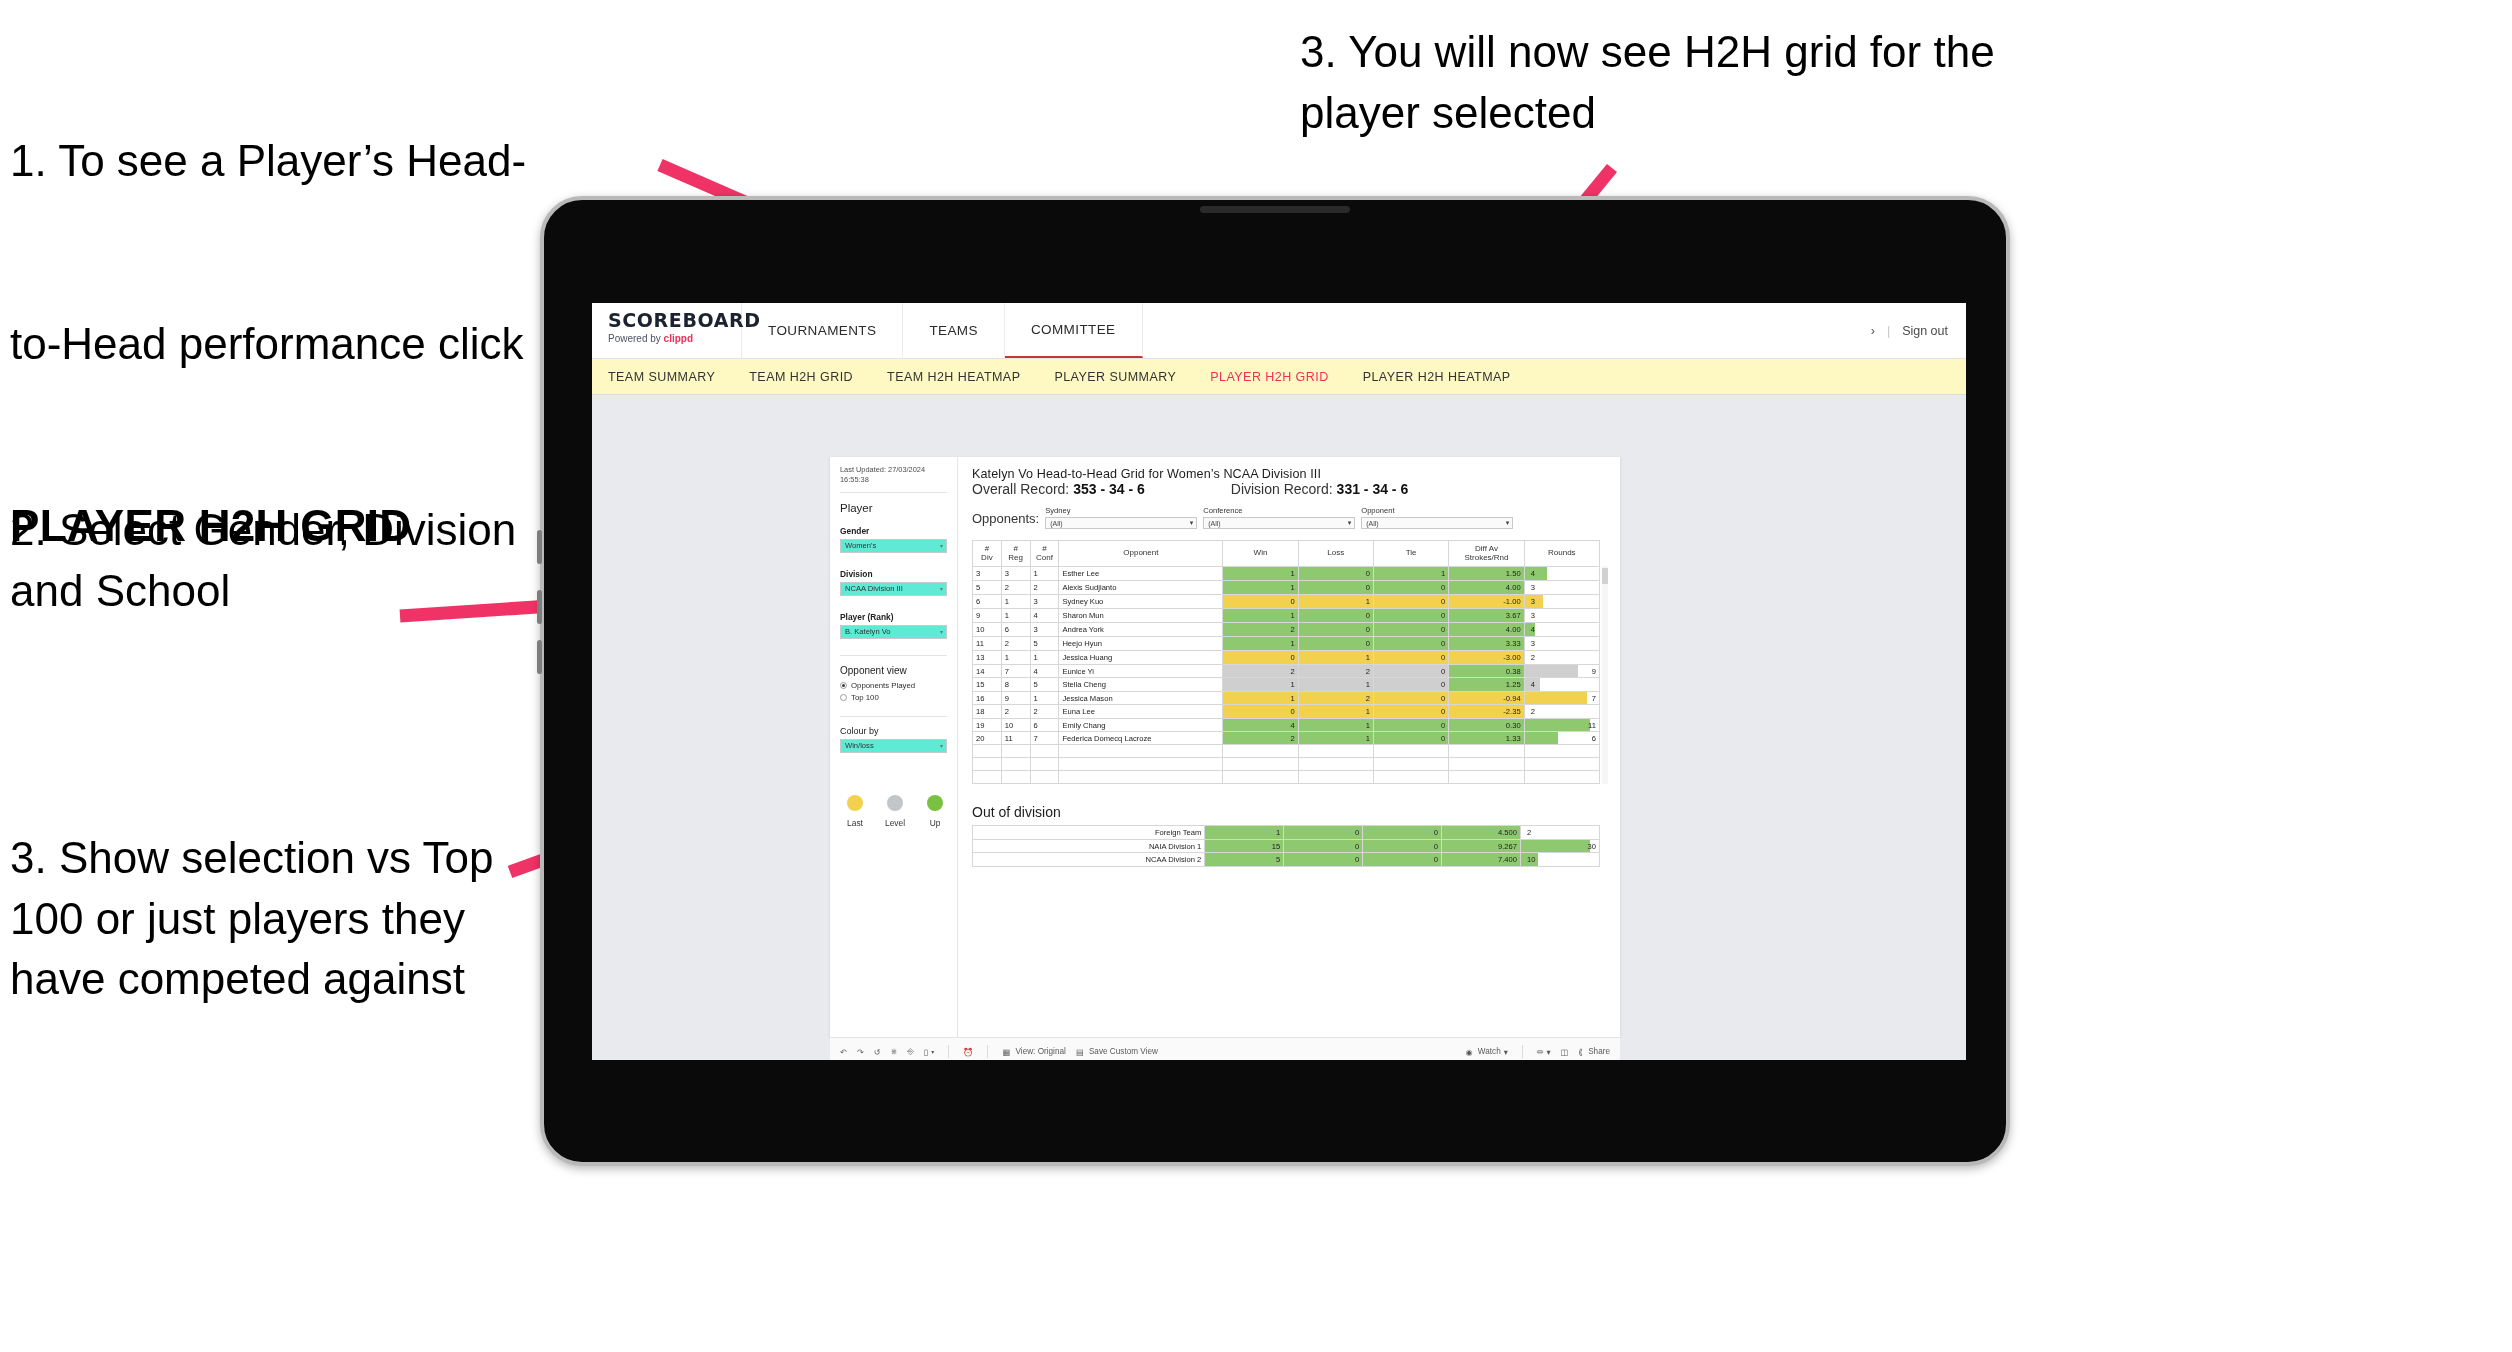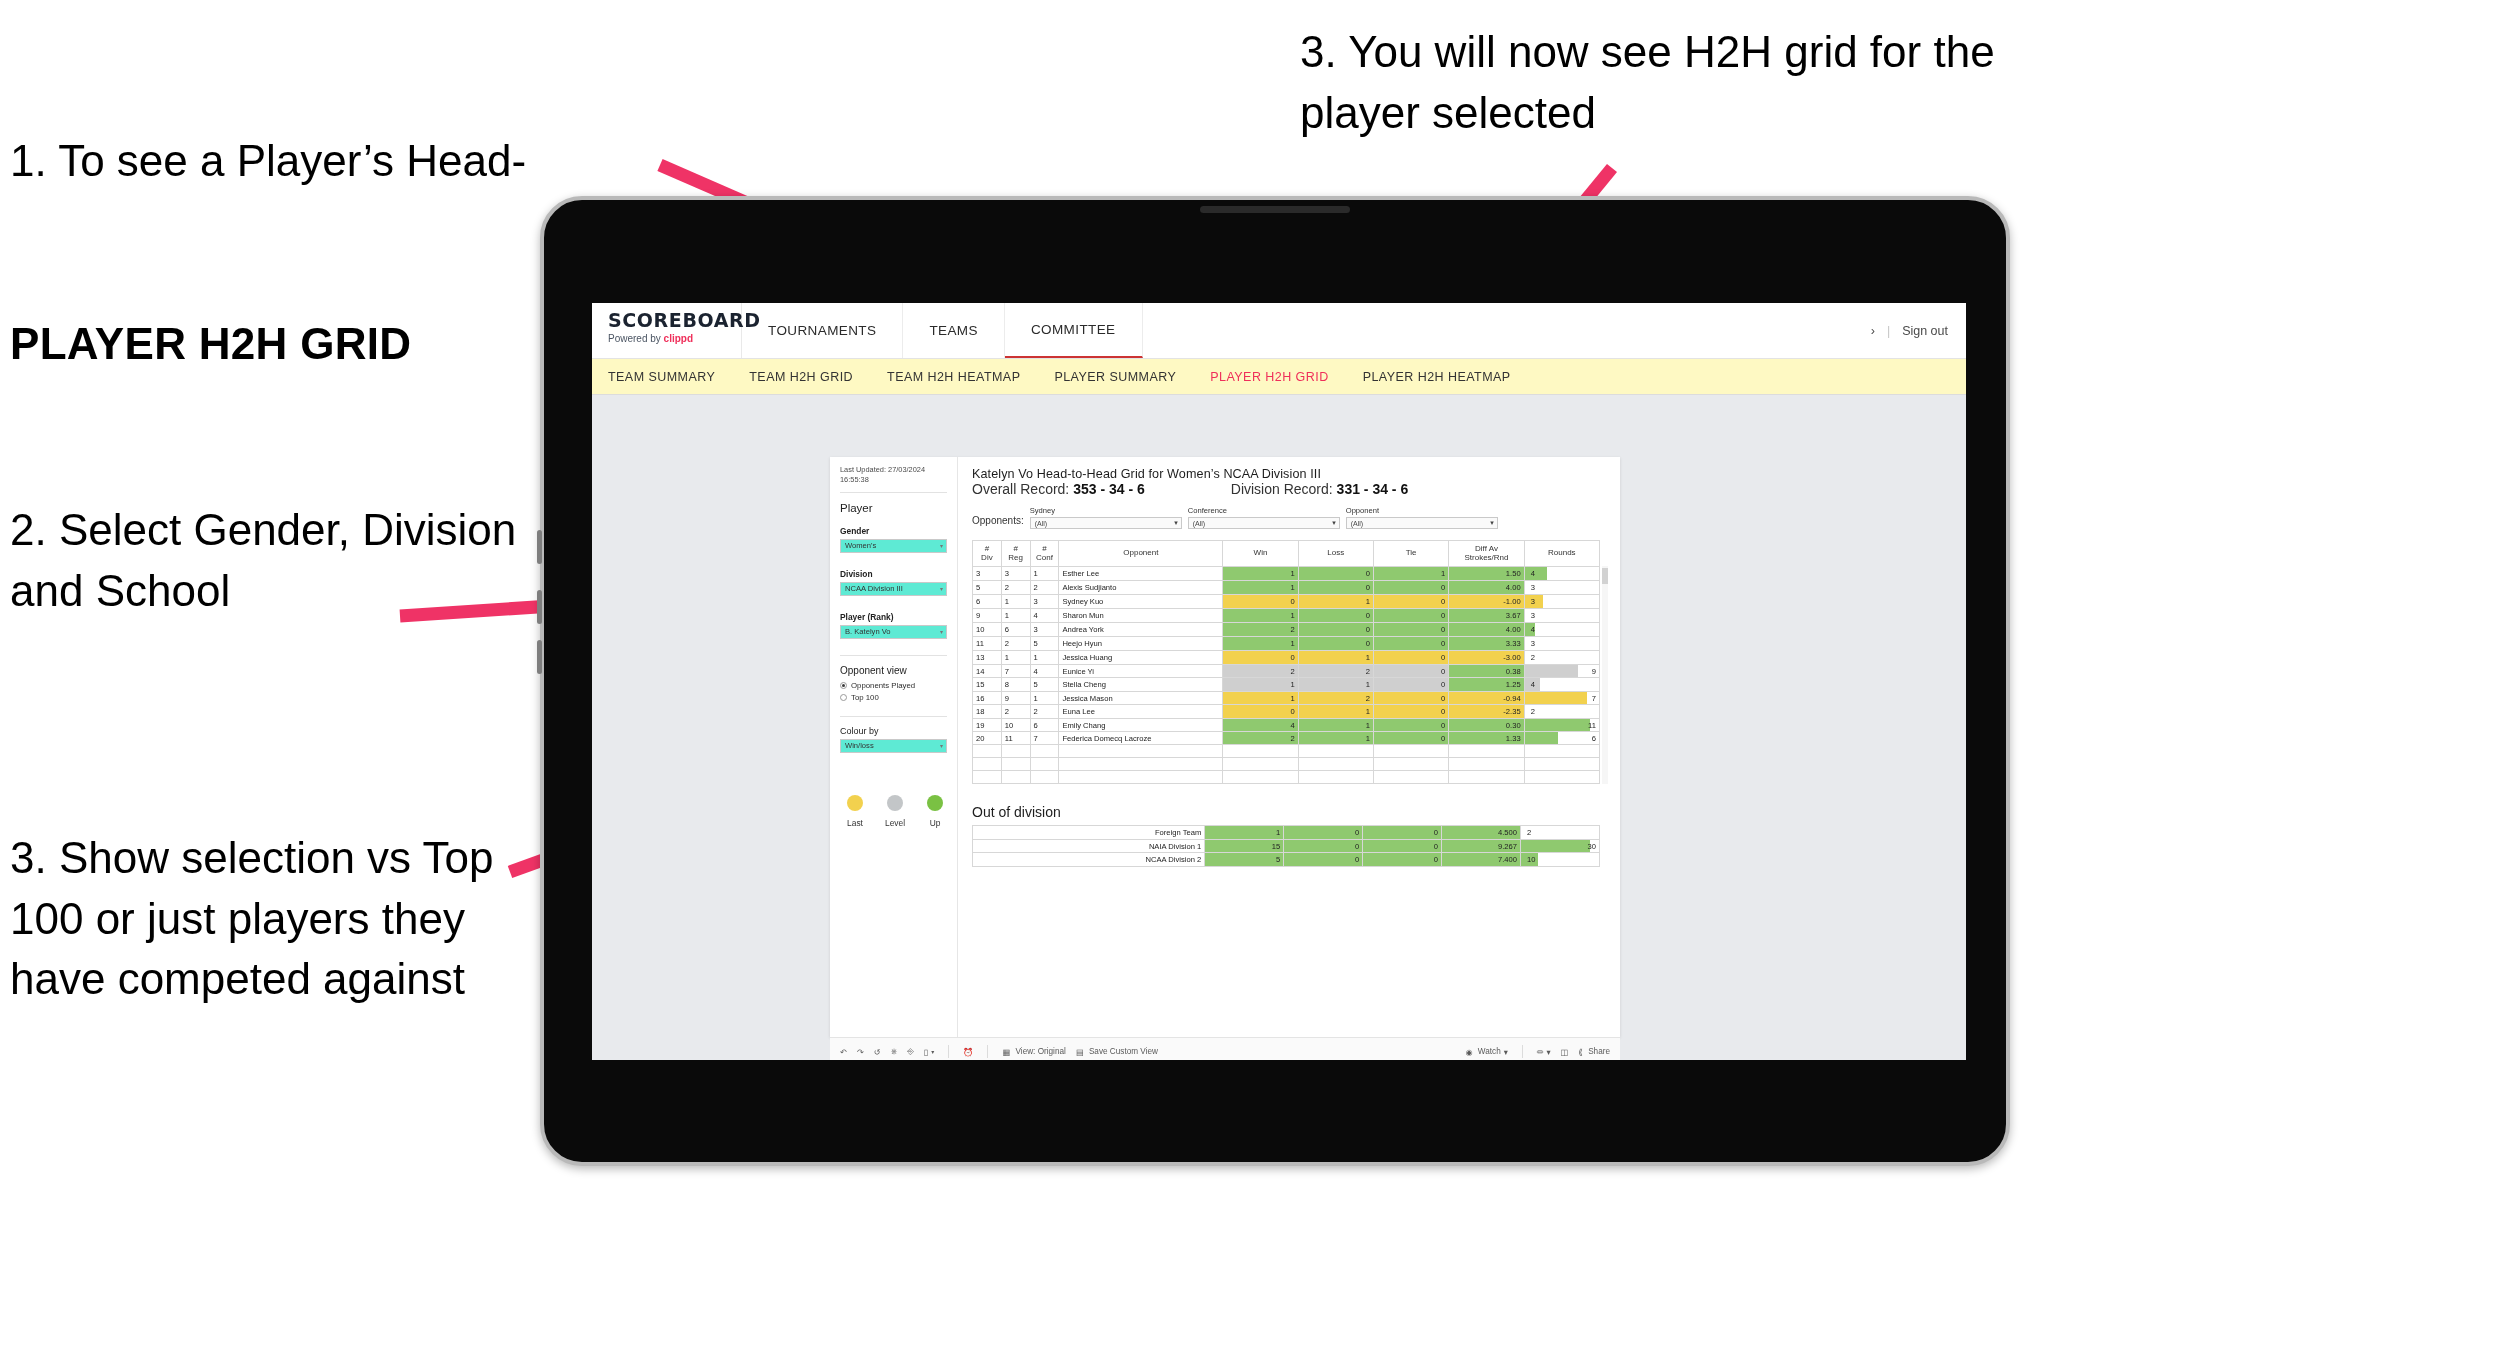--- a/index.html
+++ b/index.html
@@ -113,21 +113,21 @@
   .legend .lg { text-align:center; width:22px; }
   .dot { width:16px; height:16px; border-radius:50%; margin:0 auto 7px auto; }
   .lg-label { font-size:8.4px; color:#333; }
 
   .main { flex:1; padding: 10px 20px 0 14px; position:relative; }
   .h2h-title { font-size: 12.6px; color:#1d1d1d; letter-spacing:.1px; }
   .records { display:flex; font-size: 14px; color:#333; }
   .records .rec { margin-right: 86px; }
   .records b { font-weight:700; color:#111; }
   .filters { display:flex; align-items:flex-end; margin-top: 9px; gap: 6px; }
-  .filters .ftag { font-size:10px; color:#333; padding-bottom:3px;text-align:right; }
+  .filters .ftag { font-size:13px; color:#333; padding-bottom:3px;text-align:right; }
   .fgroup { width: 152px; }
   .fgroup .fl { font-size:7.6px; color:#333; margin-bottom:2px; }
   .fsel {
     height: 12px; border:1px solid #c9c9c9; background:#fafafa;
     display:flex; align-items:center; justify-content:space-between;
     padding:0 3px 0 4px; font-size:7px; color:#444;
   }
 
   
   .tbl-wrap { margin-top: 11px; position:relative; }
@@ -168,20 +168,21 @@
   .toolbar .divider { width:1px; height:13px; background:#dcdcdc; margin:0 4px; }
   .toolbar .spacer { flex:1; }
 </style>
 </head>
 <body>
 
 <div id="stage">
 
   <div class="anno" id="anno-1">
     <div>1. To see a Player’s Head-</div>
+    <div>to-Head performance click</div>
     <div class="bold">PLAYER H2H GRID</div>
   </div>
   <div class="anno" id="anno-2">2. Select Gender, Division and School</div>
   <div class="anno" id="anno-3">3. Show selection vs Top 100 or just players they have competed against</div>
   <div class="anno" id="anno-4">3. You will now see H2H grid for the player selected</div>
 
   <svg class="arrow-svg" viewBox="0 0 2512 1352">
     <defs>
       <marker id="ah" markerWidth="5" markerHeight="5" refX="2.6" refY="2.5" orient="auto">
         <path d="M0,0 L5,2.5 L0,5 z" fill="#ef3366"></path>

